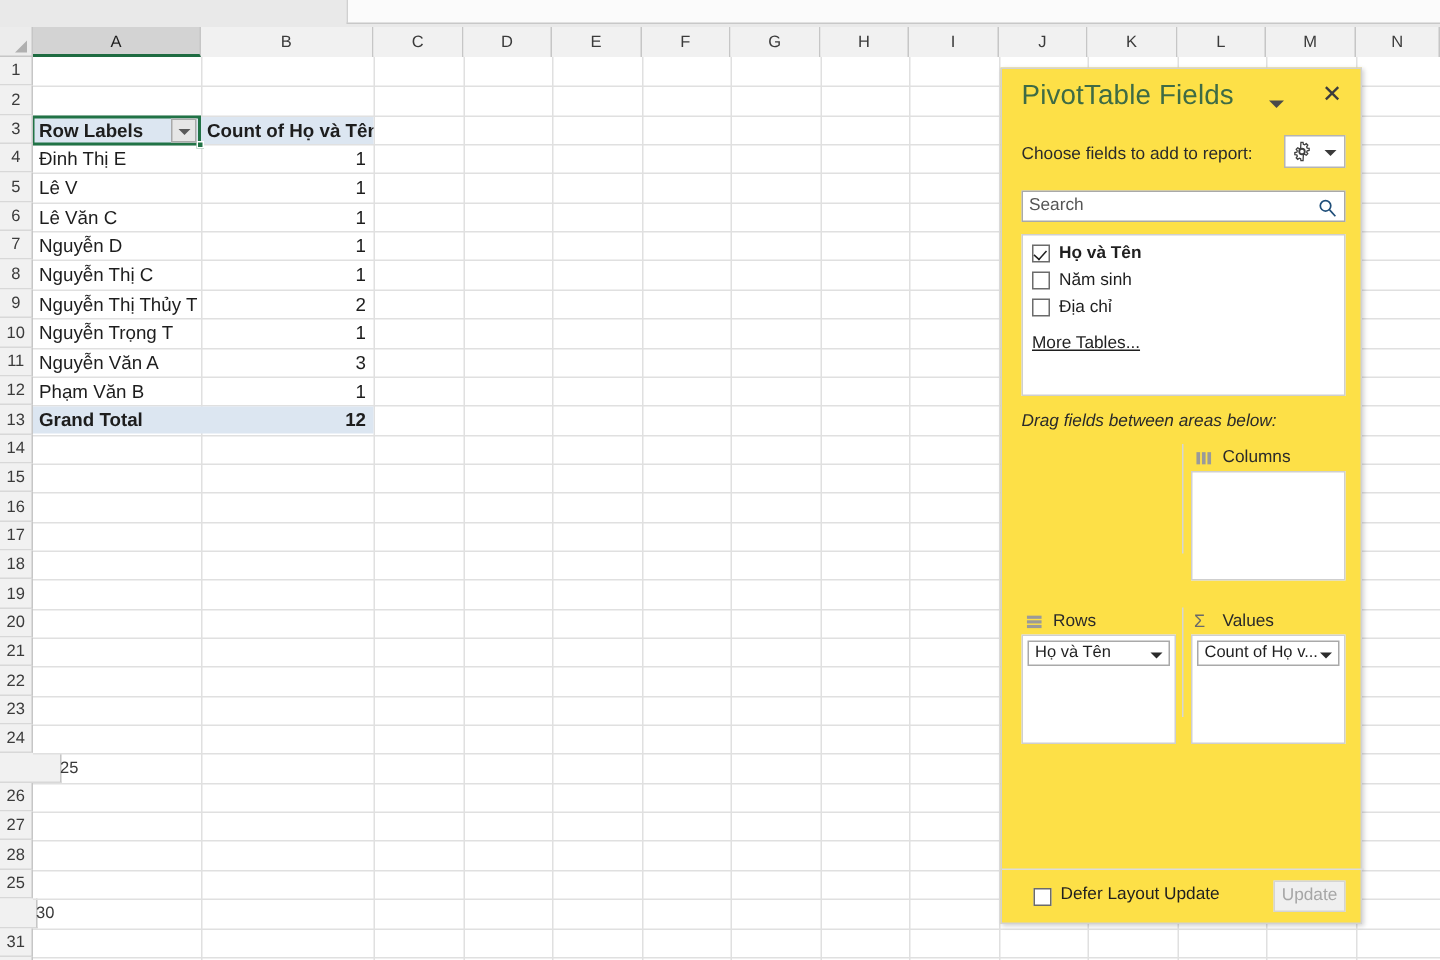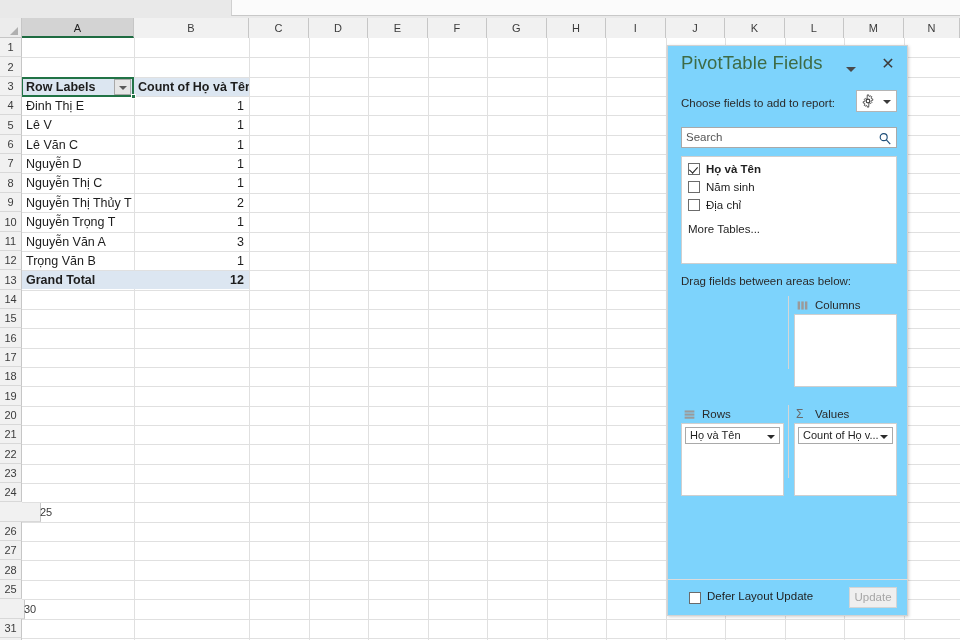--- a/index.html
+++ b/index.html
@@ -158,21 +158,21 @@
     border-left: 4px solid transparent;
     border-right: 4px solid transparent;
     border-top: 4px solid #5a5a5a;
   }
 
   
   .pt-panel {
     position: absolute;
     left: 667px; top: 45px;
     width: 241px; height: 571px;
-    background: #7dd3fc;
+    background: #fde047;
     border: 1px solid #d2d2d2;
     box-shadow: 1px 1px 3px rgba(0,0,0,.18);
     z-index: 20;
   }
 
   .pt-title-row {
     position: absolute; left: 0; top: 6px;
     width: 241px; height: 34px;
   }
   .pt-title {
@@ -271,26 +271,28 @@
     width: 4px; height: 7px;
     border-right: 1.6px solid #1f1f1f;
     border-bottom: 1.6px solid #1f1f1f;
     transform: rotate(42deg);
   }
   .more-tables {
     margin-top: 9px;
     padding-left: 6px;
     font-size: 11.5px;
     color: #1f1f1f;
+    text-decoration: underline;
   }
 
   .drag-label {
     position: absolute; left: 13px; top: 229px;
     font-size: 11.5px;
     color: #2a2a2a;
+    font-style: italic;
   }
 
   .area {
     position: absolute;
     width: 103px;
   }
   .area-head {
     position: relative;
     height: 18px;
     font-size: 11.5px;
@@ -486,21 +488,21 @@
         <div class="cell label" style="left: 0px; top: 117px; width: 112px; height: 18px;">Nguyễn D</div>
         <div class="cell num" style="left: 112px; top: 117px; width: 115px; height: 18px;">1</div>
         <div class="cell label" style="left: 0px; top: 136px; width: 112px; height: 18px;">Nguyễn Thị C</div>
         <div class="cell num" style="left: 112px; top: 136px; width: 115px; height: 18px;">1</div>
         <div class="cell label" style="left: 0px; top: 156px; width: 112px; height: 18px;">Nguyễn Thị Thủy T</div>
         <div class="cell num" style="left: 112px; top: 156px; width: 115px; height: 18px;">2</div>
         <div class="cell label" style="left: 0px; top: 175px; width: 112px; height: 18px;">Nguyễn Trọng T</div>
         <div class="cell num" style="left: 112px; top: 175px; width: 115px; height: 18px;">1</div>
         <div class="cell label" style="left: 0px; top: 195px; width: 112px; height: 18px;">Nguyễn Văn A</div>
         <div class="cell num" style="left: 112px; top: 195px; width: 115px; height: 18px;">3</div>
-        <div class="cell label" style="left: 0px; top: 214px; width: 112px; height: 18px;">Trọng Văn B</div>
+        <div class="cell label" style="left: 0px; top: 214px; width: 112px; height: 18px;">Phạm Văn B</div>
         <div class="cell num" style="left: 112px; top: 214px; width: 115px; height: 18px;">1</div>
         <div class="pt-fill" style="left: 0px; top: 233px; width: 112px; height: 18px;"></div>
         <div class="pt-fill" style="left: 112px; top: 233px; width: 115px; height: 18px;"></div>
         <div class="cell label bold" style="left: 0px; top: 233px; width: 112px; height: 18px;">Grand Total</div>
         <div class="cell num bold" style="left: 112px; top: 233px; width: 115px; height: 18px;">12</div>
         <div class="sel-cell" style="left: -1px; top: 39px; width: 113px; height: 20px;"></div>
         <div class="filter-btn" style="left: 92px; top: 41px;"></div>
         <div class="fill-handle" style="left: 109px; top: 56px;"></div>
       </div>
 

